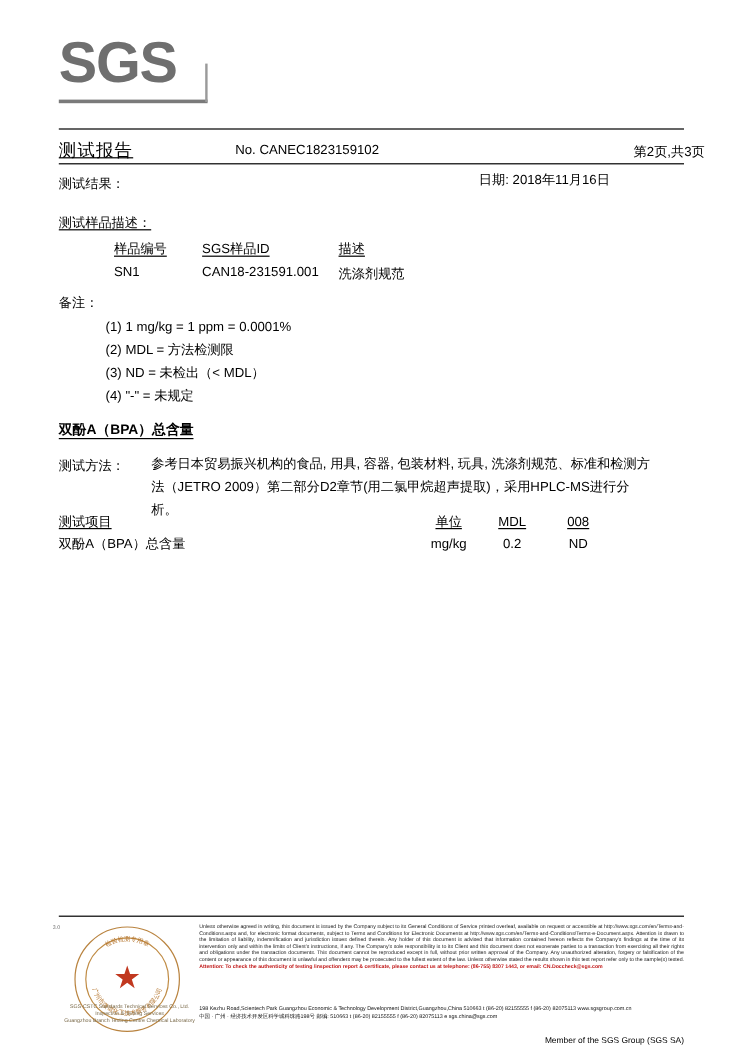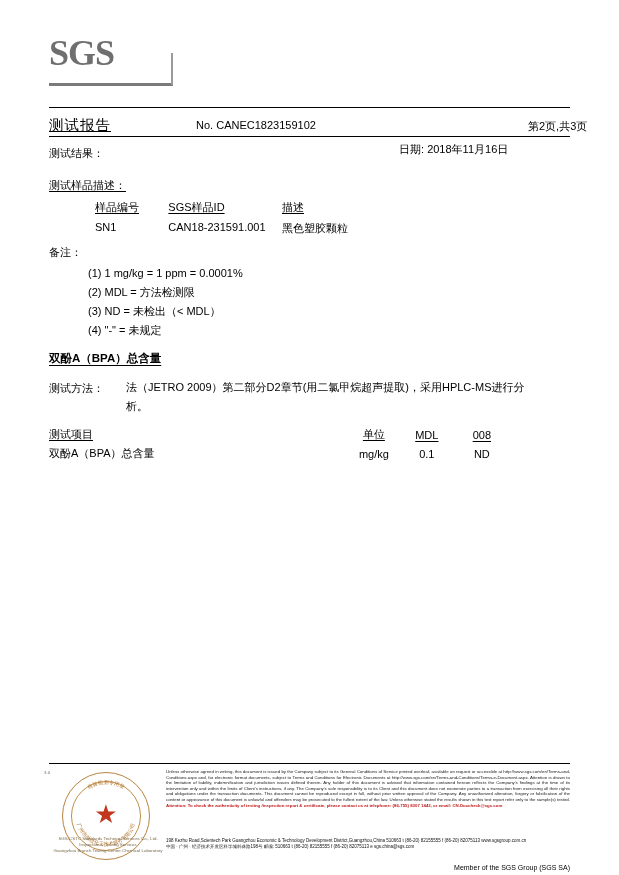--- a/index.html
+++ b/index.html
@@ -25,23 +25,23 @@
 
   
   .logo-wrap {
     position: absolute;
     left: 49px;
     top: 30px;
     width: 140px;
     height: 62px;
   }
   .logo-text {
-    font-family: Liberation Serif, serif;
+    font-family: Liberation Sans, sans-serif;
     font-weight: bold;
-    font-size: 36px;
+    font-size: 48px;
     letter-spacing: -1px;
     color: #6f6f6f;
     line-height: 46px;
   }
   .logo-rule {
     position: absolute;
     left: 0;
     top: 53px;
     width: 124px;
     height: 3px;
@@ -311,54 +311,55 @@
   <table class="tbl-sample">
     <tbody>
       <tr class="hrow">
         <td class="col-a hdr-u">样品编号</td>
         <td class="col-b hdr-u">SGS样品ID</td>
         <td class="col-c hdr-u">描述</td>
       </tr>
       <tr>
         <td class="col-a">SN1</td>
         <td class="col-b">CAN18-231591.001</td>
-        <td class="col-c">黑色塑胶颗粒</td>
+        <td class="col-c">洗涤剂规范</td>
       </tr>
     </tbody>
   </table>
 
   <div class="lbl remark-label">备注：</div>
   <div class="remarks">
     <div>(1) 1 mg/kg = 1 ppm = 0.0001%</div>
     <div>(2) MDL = 方法检测限</div>
     <div>(3) ND = 未检出（&lt; MDL）</div>
     <div>(4) "-" = 未规定</div>
   </div>
 
   <div class="section-title">双酚A（BPA）总含量</div>
 
   <div class="lbl method-label">测试方法：</div>
   <div class="method-body">
+    <div>参考日本贸易振兴机构的食品, 用具, 容器, 包装材料, 玩具, 洗涤剂规范、标准和检测方</div>
     <div>法（JETRO 2009）第二部分D2章节(用二氯甲烷超声提取)，采用HPLC-MS进行分析。</div>
   </div>
 
   <table class="res-table">
     <thead>
       <tr>
         <th class="c-item">测试项目</th>
         <th class="c-unit">单位</th>
         <th class="c-mdl">MDL</th>
         <th class="c-001">008</th>
       </tr>
     </thead>
     <tbody>
       <tr>
         <td class="c-item">双酚A（BPA）总含量</td>
         <td class="c-unit">mg/kg</td>
-        <td class="c-mdl">0.1</td>
+        <td class="c-mdl">0.2</td>
         <td class="c-001">ND</td>
       </tr>
     </tbody>
   </table>
 
   <div class="rule-footer"></div>
 
   <div class="sidebar-vert">3.0</div>
 
   <div class="stamp">

